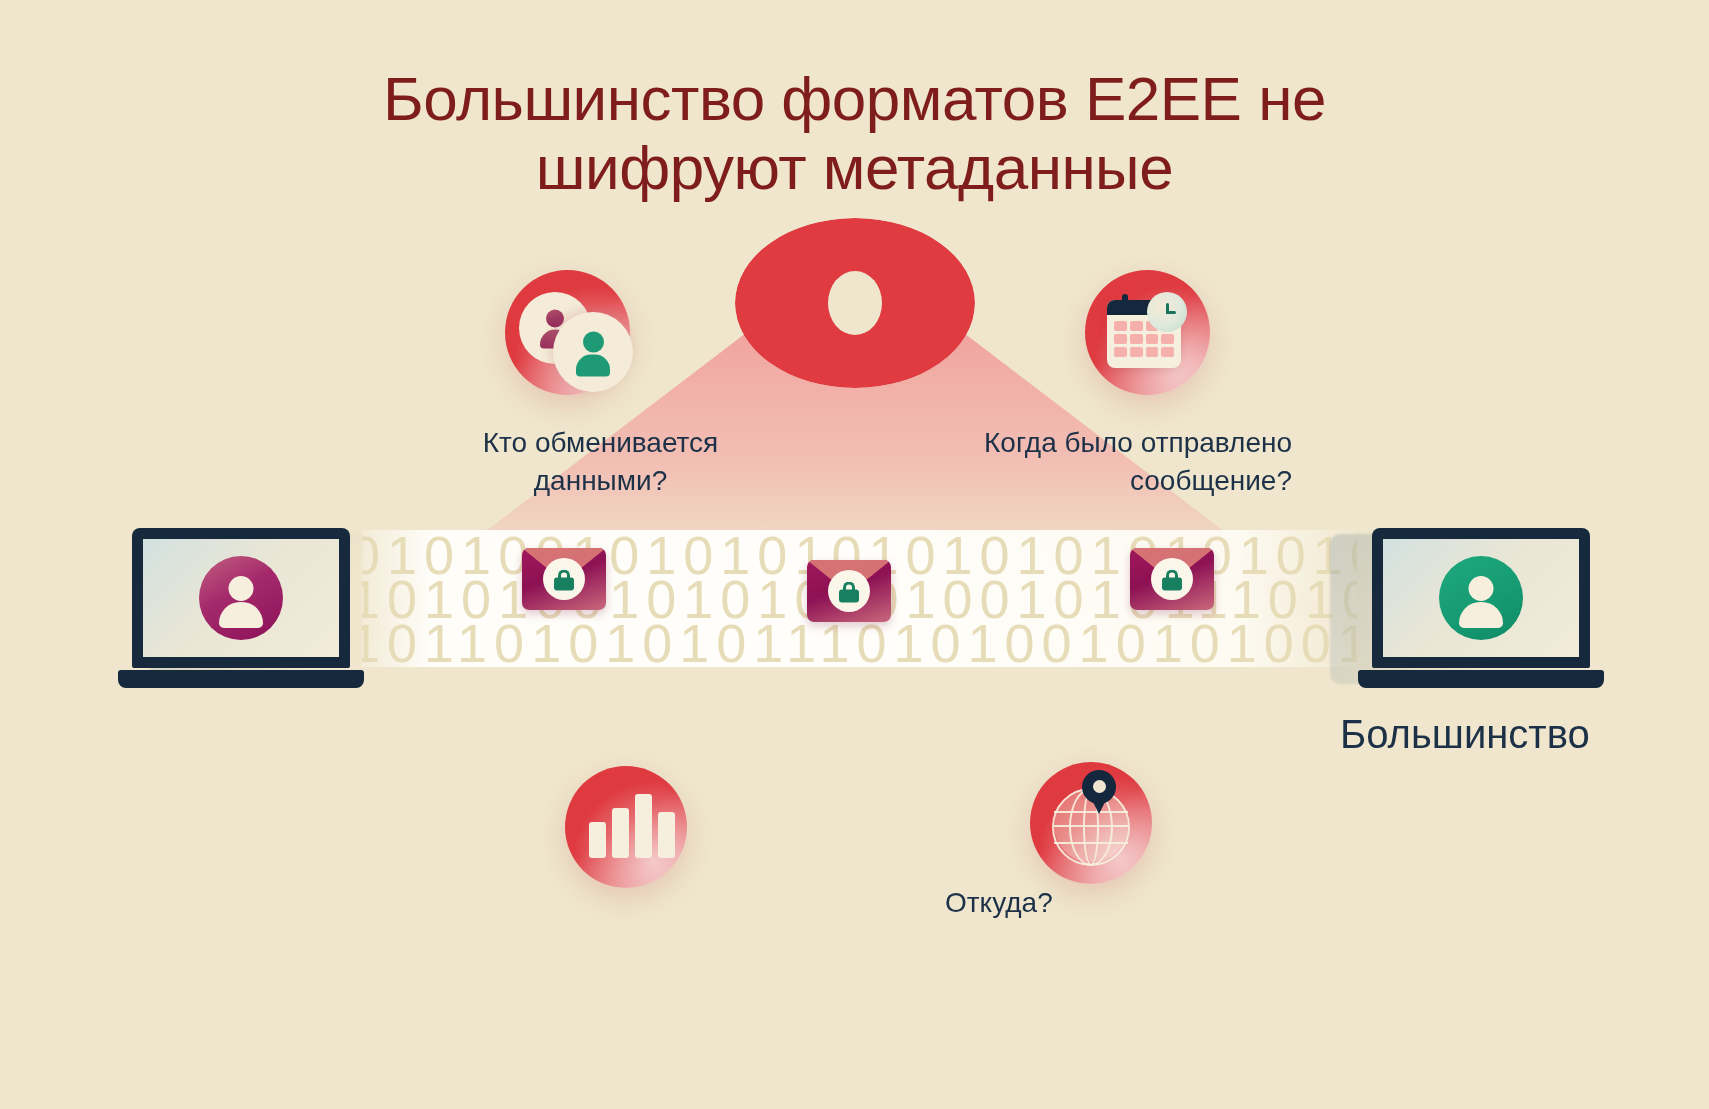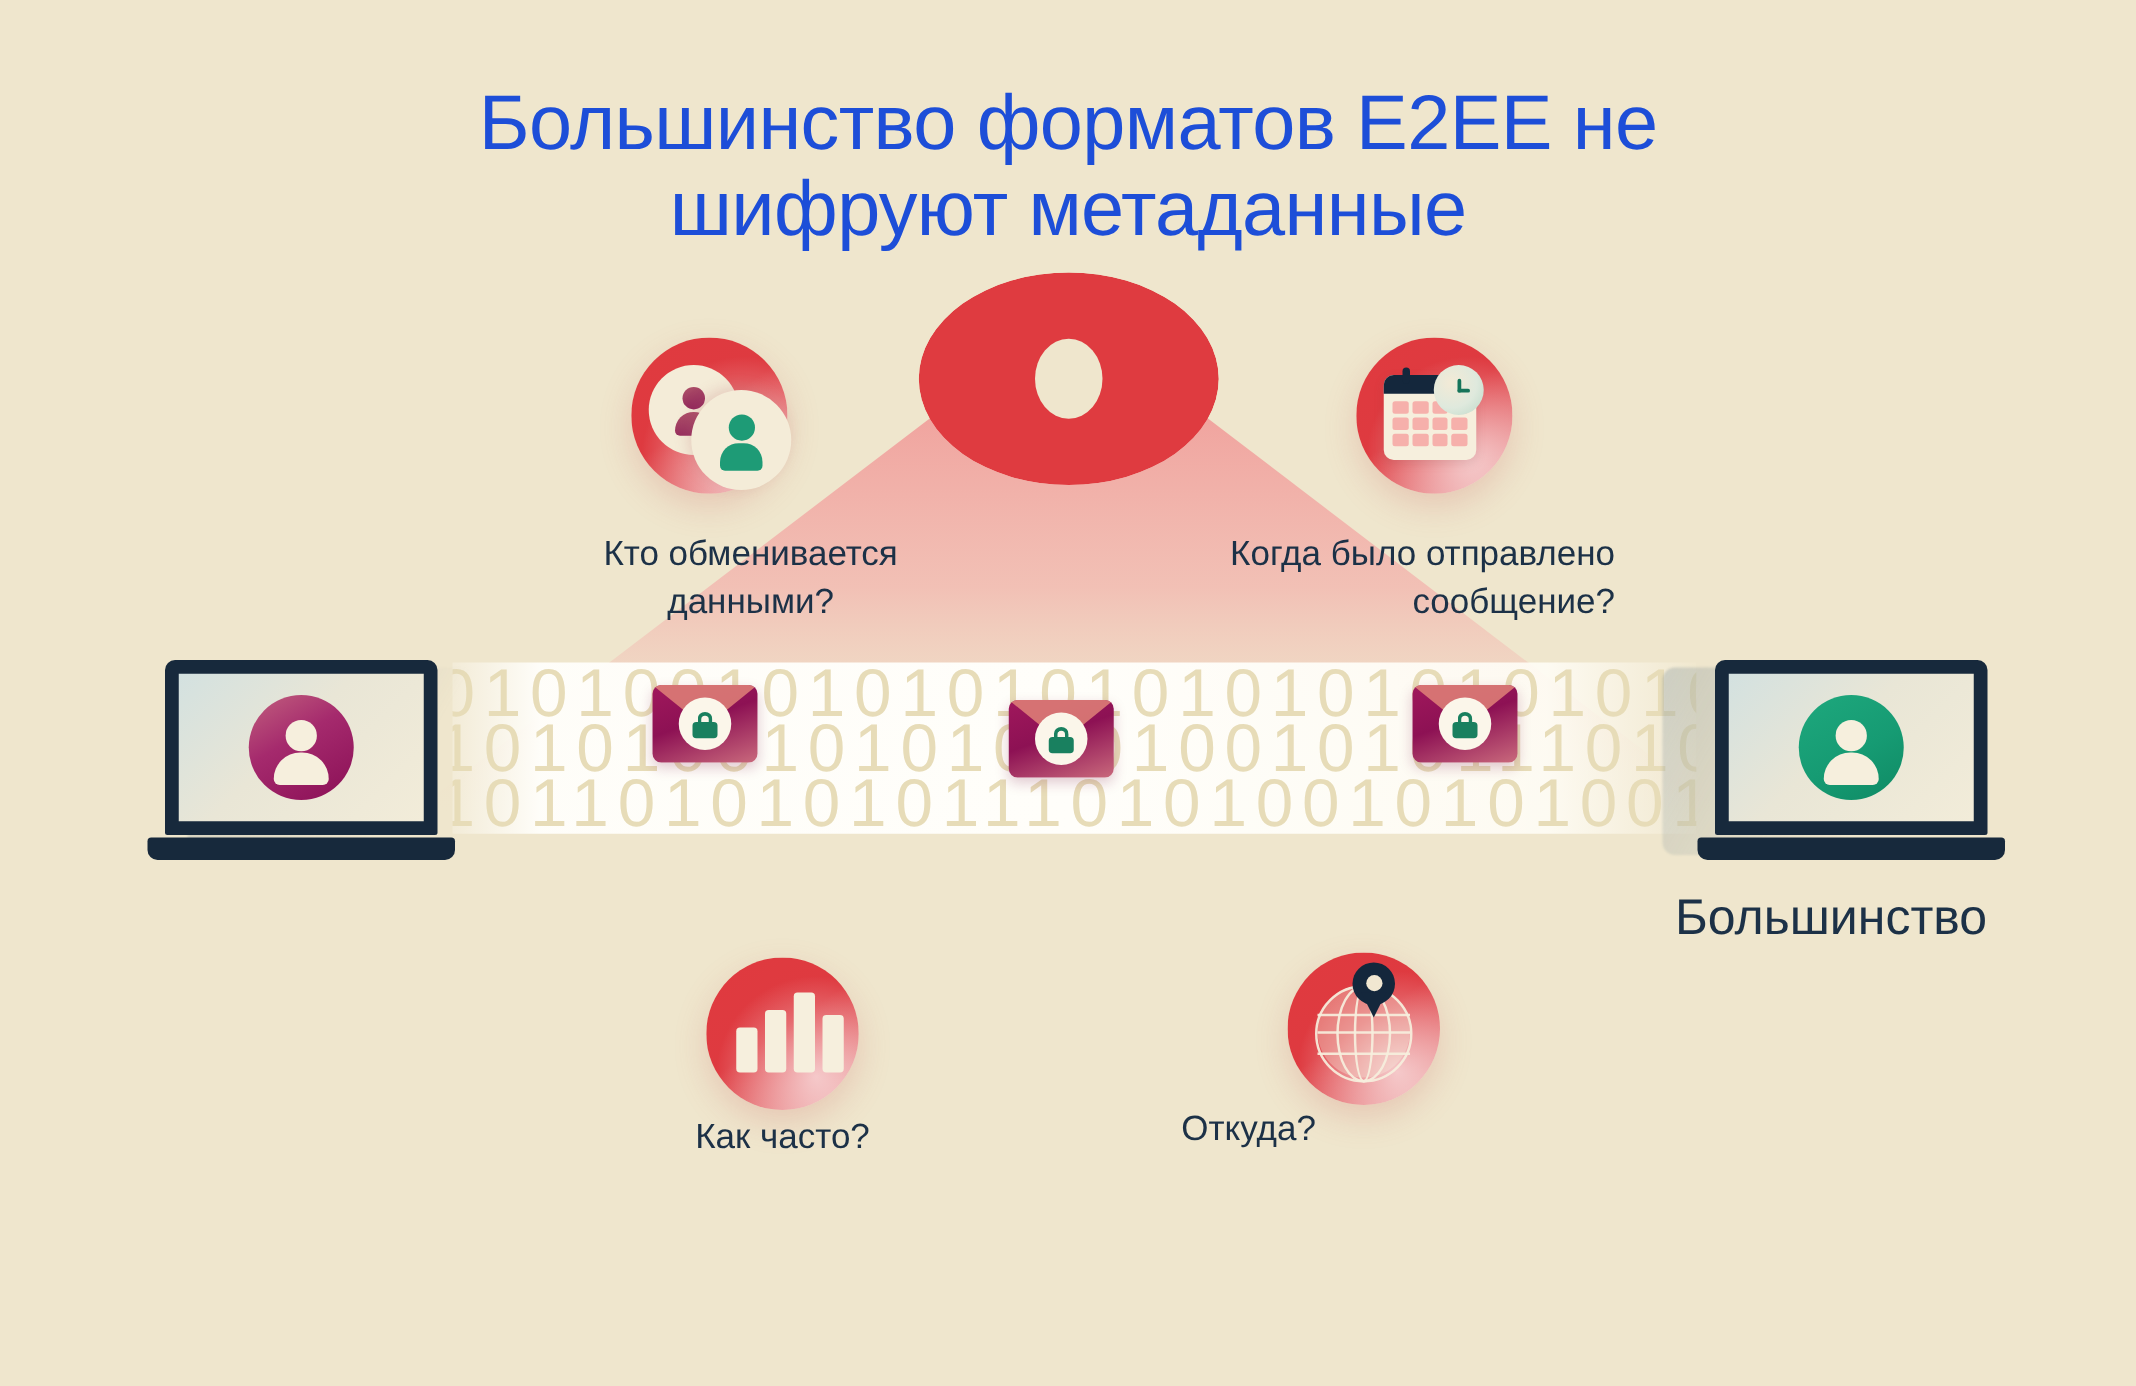--- a/index.html
+++ b/index.html
@@ -11,21 +11,21 @@
     position:relative;
   }
   .stage{position:absolute;inset:0;}
 
   
   #title{
     position:absolute;top:22px;left:0;width:100%;
     text-align:center;
     font-size:62px;line-height:1.12;
     font-weight:400;
-    color:#1d4ed8;
+    color:#7f1d1d;
     letter-spacing:-0.5px;
   }
   #title .l{display:block;}
 
   
   #beam{
     position:absolute;left:330px;top:250px;width:1050px;height:420px;
     pointer-events:none;
   }
   #eye-wrap{
@@ -276,21 +276,20 @@
   <div class="qlabel" id="lbl-cal">Когда было отправлено сообщение?</div>
 
   <div class="badge" id="badge-bars">
     <div id="bars">
       <div class="bar" style="height:36px"></div>
       <div class="bar" style="height:50px"></div>
       <div class="bar" style="height:64px"></div>
       <div class="bar" style="height:46px"></div>
     </div>
   </div>
-  <div class="qlabel" id="lbl-bars">Как часто?</div>
 
   <div class="badge" id="badge-globe">
     <div id="globe">
       <div class="meridian" id="m1"></div>
       <div class="meridian" id="m2"></div>
       <div class="meridian" id="m3"></div>
       <div class="parallel" id="p1"></div>
       <div class="parallel" id="p2"></div>
       <div class="parallel" id="p3"></div>
     </div>

